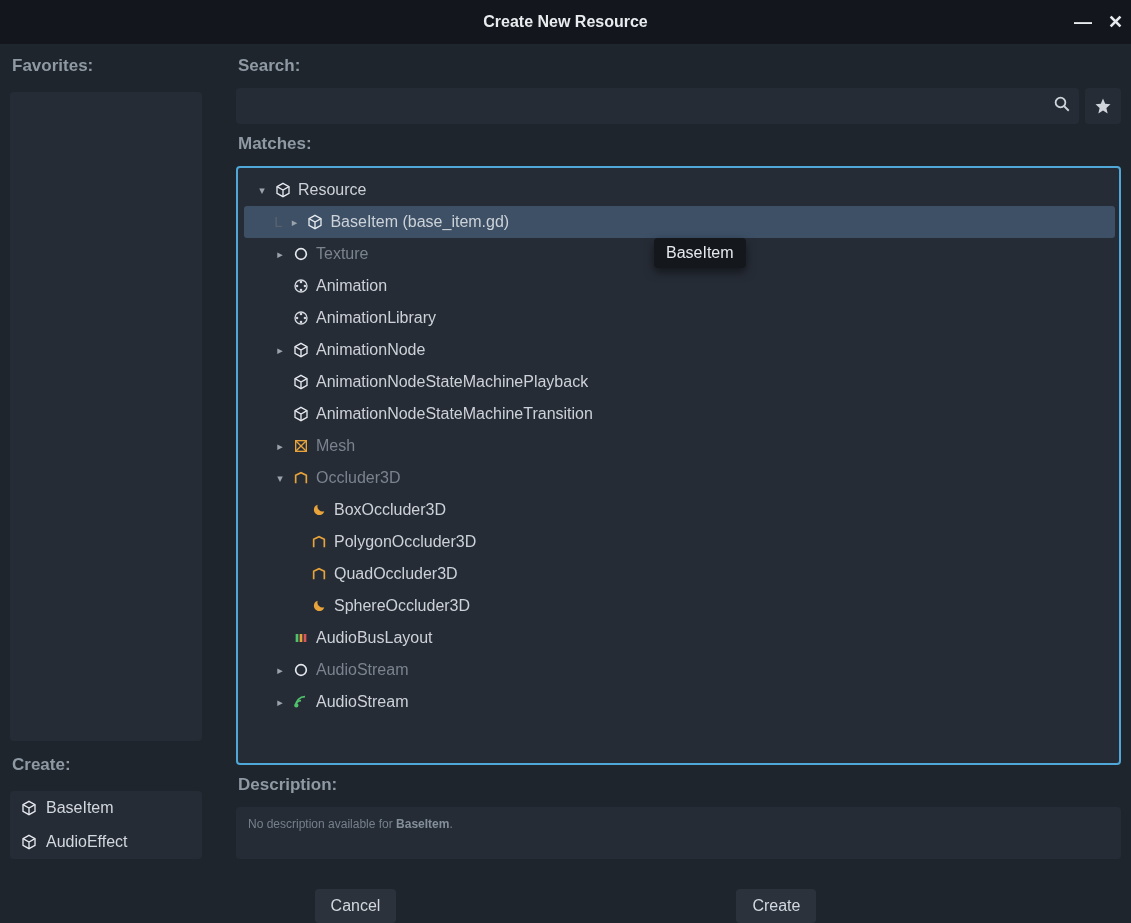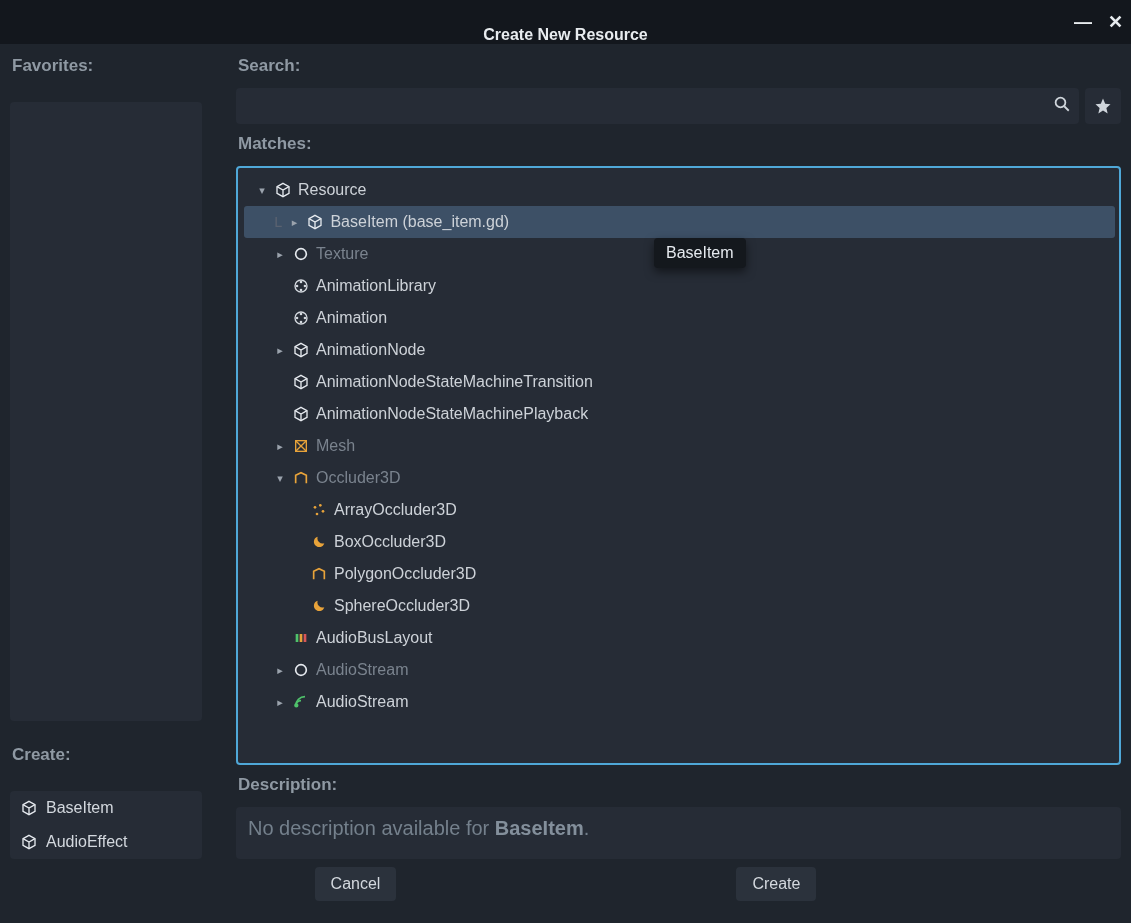--- a/index.html
+++ b/index.html
@@ -11,37 +11,37 @@
     overflow: hidden;
   }
   .dialog {
     width: 100%; height: 100%;
     background: #1f252d;
     display: flex; flex-direction: column;
   }
   
   .titlebar {
     height: 44px; background: #13171d;
-    display: flex; align-items: flex-end; justify-content: center;
+    display: flex; align-items: center; justify-content: center;
     position: relative;
     color: #e8ecef; font-weight: 600; font-size: 16px;
   }
   .titlebar .win-controls {
     position: absolute; right: 8px; top: 0; height: 100%;
     display: flex; align-items: center; gap: 16px;
     color: #e8ecef; font-size: 18px;
   }
   .titlebar .win-controls span { cursor: pointer; }
   
   .body {
     flex: 1; display: flex; padding: 8px 10px 8px 10px; gap: 8px;
     overflow: hidden;
   }
   .left-col {
-    width: 192px; display: flex; flex-direction: column; gap: 20px;
+    width: 192px; display: flex; flex-direction: column; gap: 10px;
   }
   .panel-label {
     color: #8f99a3; font-weight: 600; font-size: 17px;
     padding: 4px 2px 6px 2px;
   }
   .panel {
     background: #262c36; border-radius: 4px;
     flex-shrink: 0;
   }
   .favorites-box { flex: 1; min-height: 200px; }
@@ -102,26 +102,26 @@
   .tooltip {
     position: absolute; left: 416px; top: 70px;
     background: #14181d; color: #e6eaef;
     padding: 6px 12px; border-radius: 4px; font-size: 16px;
     box-shadow: 0 4px 10px rgba(0,0,0,.5);
     pointer-events: none;
   }
   .desc-panel {
     background: #262c36; border-radius: 4px;
     padding: 10px 12px; min-height: 52px;
-    color: #74808c; font-size: 20px;
+    color: #74808c; font-size: 12px;
   }
   .desc-panel b { color: #838f9b; }
   
   .footer {
-    height: 56px; display:flex; align-items:flex-start; justify-content:center;
+    height: 56px; display:flex; align-items:flex-end; justify-content:center;
     gap: 340px;
   }
   .footer button {
     background: #2b323c; border: none; color: #d3d8de;
     font-size: 16px; padding: 8px 16px; border-radius: 4px; cursor: pointer;
   }
 </style>
 </head>
 <body>
 
@@ -223,35 +223,35 @@
               <span class="expand-spacer"></span>
               <span class="node-icon">
                 <svg width="16" height="16" viewBox="0 0 24 24" fill="#d3d8de">
                   <circle cx="12" cy="12" r="9" fill="none" stroke="#d3d8de" stroke-width="2"></circle>
                   <circle cx="12" cy="6" r="2"></circle>
                   <circle cx="6" cy="12" r="2"></circle>
                   <circle cx="18" cy="12" r="2"></circle>
                   <circle cx="12" cy="18" r="2"></circle>
                 </svg>
               </span>
-              <span>AnimationLibrary</span>
+              <span>Animation</span>
             </div>
             <div class="tree-item">
               <span class="indent" style="width:18px"></span>
               <span class="expand-spacer"></span>
               <span class="node-icon">
                 <svg width="16" height="16" viewBox="0 0 24 24" fill="#d3d8de">
                   <circle cx="12" cy="12" r="9" fill="none" stroke="#d3d8de" stroke-width="2"></circle>
                   <circle cx="12" cy="6" r="2"></circle>
                   <circle cx="6" cy="12" r="2"></circle>
                   <circle cx="18" cy="12" r="2"></circle>
                   <circle cx="12" cy="18" r="2"></circle>
                 </svg>
               </span>
-              <span>Animation</span>
+              <span>AnimationLibrary</span>
             </div>
             <div class="tree-item">
               <span class="indent" style="width:18px"></span>
               <span class="expand-arrow">▸</span>
               <span class="node-icon">
                 <svg width="16" height="16" viewBox="0 0 24 24" fill="none" stroke="#e6eaef" stroke-width="2">
                   <path d="M12 2l9 5v10l-9 5-9-5V7z"></path>
                   <path d="M12 22V12M3 7l9 5 9-5"></path>
                 </svg>
               </span>
@@ -259,32 +259,32 @@
             </div>
             <div class="tree-item">
               <span class="indent" style="width:18px"></span>
               <span class="expand-spacer"></span>
               <span class="node-icon">
                 <svg width="16" height="16" viewBox="0 0 24 24" fill="none" stroke="#e6eaef" stroke-width="2">
                   <path d="M12 2l9 5v10l-9 5-9-5V7z"></path>
                   <path d="M12 22V12M3 7l9 5 9-5"></path>
                 </svg>
               </span>
+              <span>AnimationNodeStateMachinePlayback</span>
+            </div>
+            <div class="tree-item">
+              <span class="indent" style="width:18px"></span>
+              <span class="expand-spacer"></span>
+              <span class="node-icon">
+                <svg width="16" height="16" viewBox="0 0 24 24" fill="none" stroke="#e6eaef" stroke-width="2">
+                  <path d="M12 2l9 5v10l-9 5-9-5V7z"></path>
+                  <path d="M12 22V12M3 7l9 5 9-5"></path>
+                </svg>
+              </span>
               <span>AnimationNodeStateMachineTransition</span>
-            </div>
-            <div class="tree-item">
-              <span class="indent" style="width:18px"></span>
-              <span class="expand-spacer"></span>
-              <span class="node-icon">
-                <svg width="16" height="16" viewBox="0 0 24 24" fill="none" stroke="#e6eaef" stroke-width="2">
-                  <path d="M12 2l9 5v10l-9 5-9-5V7z"></path>
-                  <path d="M12 22V12M3 7l9 5 9-5"></path>
-                </svg>
-              </span>
-              <span>AnimationNodeStateMachinePlayback</span>
             </div>
             <div class="tree-item abstract">
               <span class="indent" style="width:18px"></span>
               <span class="expand-arrow">▸</span>
               <span class="node-icon">
                 <svg width="16" height="16" viewBox="0 0 24 24" fill="none" stroke="#e8a33a" stroke-width="2">
                   <rect x="4" y="4" width="16" height="16"></rect>
                   <line x1="4" y1="4" x2="20" y2="20"></line>
                   <line x1="20" y1="4" x2="4" y2="20"></line>
                 </svg>
@@ -299,47 +299,44 @@
                   <path d="M4 20V8l8-4 8 4v12"></path>
                 </svg>
               </span>
               <span>Occluder3D</span>
             </div>
             <div class="tree-item">
               <span class="indent" style="width:36px"></span>
               <span class="expand-spacer"></span>
               <span class="node-icon">
                 <svg width="16" height="16" viewBox="0 0 24 24" fill="#e8a33a">
-                  <circle cx="6" cy="8" r="2"></circle>
-                  <circle cx="14" cy="5" r="2"></circle>
-                  <circle cx="18" cy="14" r="2"></circle>
-                  <circle cx="9" cy="18" r="2"></circle>
-                </svg>
-              </span>
-              <span>ArrayOccluder3D</span>
-            </div>
-            <div class="tree-item">
-              <span class="indent" style="width:36px"></span>
-              <span class="expand-spacer"></span>
-              <span class="node-icon">
-                <svg width="16" height="16" viewBox="0 0 24 24" fill="#e8a33a">
                   <path d="M20 14A8 8 0 0 1 10 4a8 8 0 1 0 10 10z"></path>
                 </svg>
               </span>
               <span>BoxOccluder3D</span>
             </div>
             <div class="tree-item">
               <span class="indent" style="width:36px"></span>
               <span class="expand-spacer"></span>
               <span class="node-icon">
                 <svg width="16" height="16" viewBox="0 0 24 24" fill="none" stroke="#e8a33a" stroke-width="2.5">
                   <path d="M4 20V8l8-4 8 4v12"></path>
                 </svg>
               </span>
               <span>PolygonOccluder3D</span>
+            </div>
+            <div class="tree-item">
+              <span class="indent" style="width:36px"></span>
+              <span class="expand-spacer"></span>
+              <span class="node-icon">
+                <svg width="16" height="16" viewBox="0 0 24 24" fill="none" stroke="#e8a33a" stroke-width="2.5">
+                  <path d="M4 20V8l8-4 8 4v12"></path>
+                </svg>
+              </span>
+              <span>QuadOccluder3D</span>
             </div>
             <div class="tree-item">
               <span class="indent" style="width:36px"></span>
               <span class="expand-spacer"></span>
               <span class="node-icon">
                 <svg width="16" height="16" viewBox="0 0 24 24" fill="#e8a33a">
                   <path d="M20 14A8 8 0 0 1 10 4a8 8 0 1 0 10 10z"></path>
                 </svg>
               </span>
               <span>SphereOccluder3D</span>

